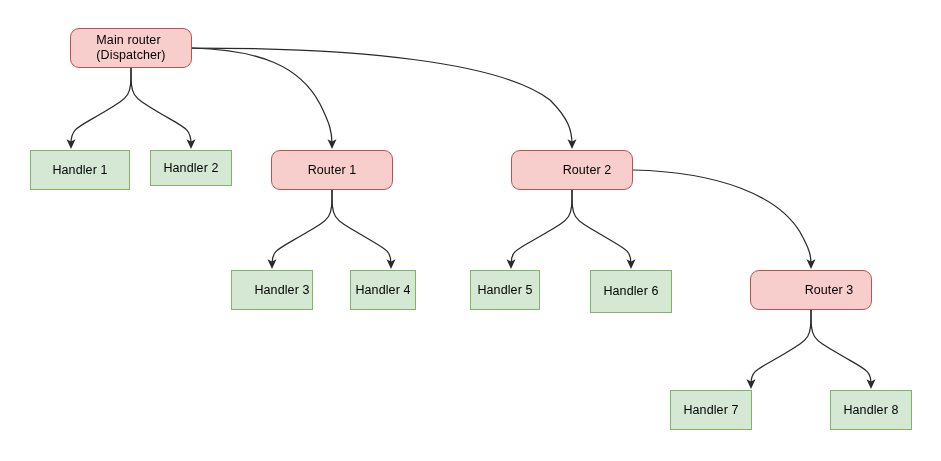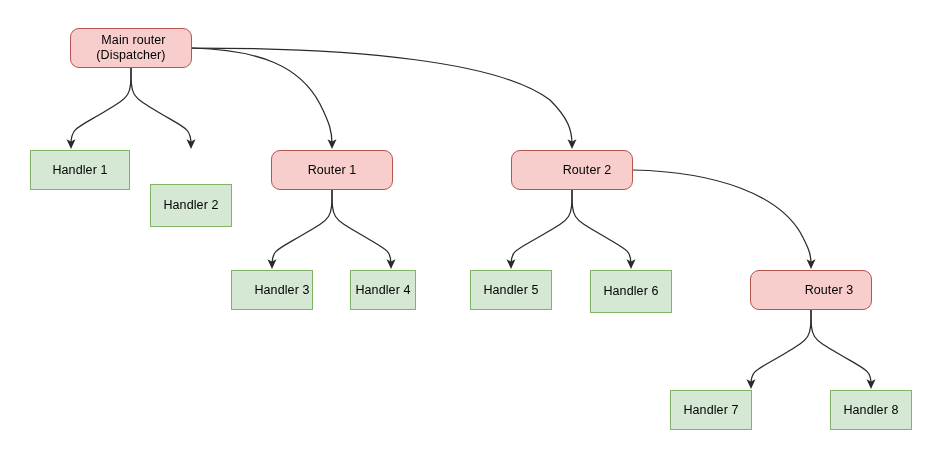--- a/index.html
+++ b/index.html
@@ -24,21 +24,21 @@
     width: 941px;
     height: 461px;
     pointer-events: none;
   }
   .node {
     position: absolute;
     box-sizing: border-box;
     display: flex;
     align-items: center;
     justify-content: center;
-    text-align: right;
+    text-align: left;
     font-size: 12.5px;
     line-height: 15px;
     color: #000000;
     white-space: pre-line;
     letter-spacing: 0.1px;
   }
   .node.router {
     background: #f8cecc;
     border: 1px solid #b85450;
     border-radius: 9px;
@@ -72,25 +72,25 @@
         <path d="M 633 170 C 720 172 778 196 800 232 C 810 250 811 256 811 264" marker-end="url(#arrow)" stroke="#2a2a2a"></path>
         <path d="M 811 310 C 811 338 811 338 784 354 C 757 370 751 370 751 384" marker-end="url(#arrow)" stroke="#2a2a2a"></path>
         <path d="M 811 310 C 811 338 811 338 839 354 C 866 370 871 370 871 384" marker-end="url(#arrow)" stroke="#2a2a2a"></path>
       </g>
   </svg>
 
   <div id="node-layer">
       <div class="node router" style="left: 70px; top: 28px; width: 122px; height: 40px;"><span>Main router
 (Dispatcher)</span></div>
       <div class="node handler" style="left: 30px; top: 150px; width: 100px; height: 40px;"><span>Handler 1</span></div>
-      <div class="node handler" style="left: 150px; top: 150px; width: 82px; height: 43px; margin-top: 34px;"><span>Handler 2</span></div>
+      <div class="node handler" style="left: 150px; top: 150px; width: 82px; height: 36px;"><span>Handler 2</span></div>
       <div class="node router" style="left: 271px; top: 150px; width: 122px; height: 40px;"><span>Router 1</span></div>
       <div class="node router" style="left: 511px; top: 150px; width: 122px; height: 40px; padding-left: 30px;"><span>Router 2</span></div>
       <div class="node handler" style="left: 231px; top: 270px; width: 82px; height: 40px; padding-left: 20px;"><span>Handler 3</span></div>
       <div class="node handler" style="left: 350px; top: 270px; width: 66px; height: 40px;"><span>Handler 4</span></div>
-      <div class="node handler" style="left: 470px; top: 270px; width: 82px; height: 40px;"><span>Handler 5</span></div>
+      <div class="node handler" style="left: 470px; top: 270px; width: 70px; height: 40px;"><span>Handler 5</span></div>
       <div class="node handler" style="left: 590px; top: 270px; width: 82px; height: 43px;"><span>Handler 6</span></div>
       <div class="node router" style="left: 750px; top: 270px; width: 122px; height: 40px; padding-left: 36px;"><span>Router 3</span></div>
       <div class="node handler" style="left: 670px; top: 390px; width: 82px; height: 40px;"><span>Handler 7</span></div>
       <div class="node handler" style="left: 830px; top: 390px; width: 82px; height: 40px;"><span>Handler 8</span></div>
     </div>
 
 </div>
 
 </body></html>

